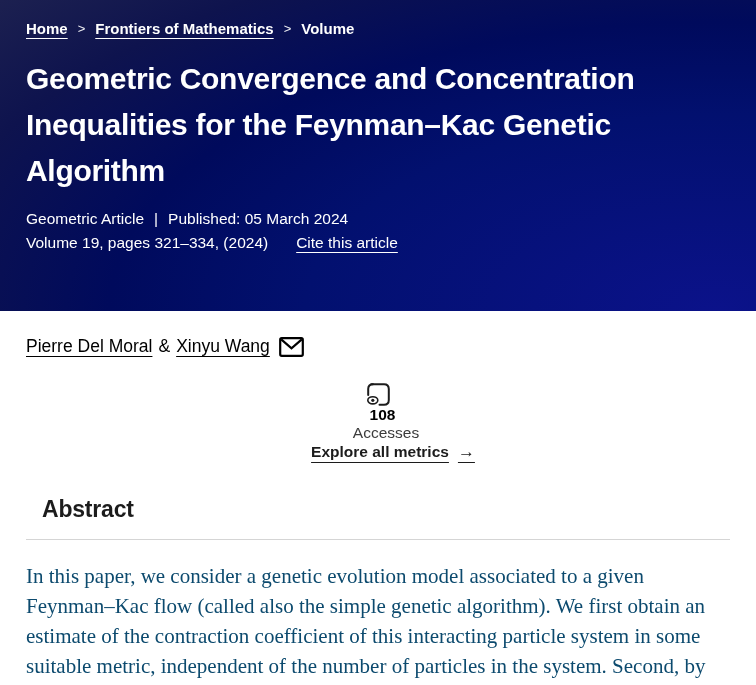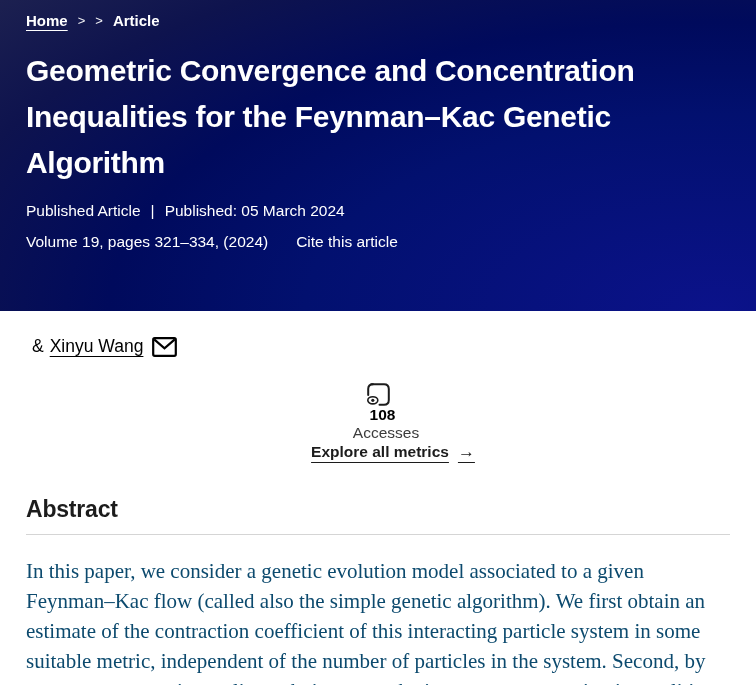--- a/index.html
+++ b/index.html
@@ -8,21 +8,21 @@
     width: 756px;
     height: 685px;
     background: #ffffff;
     font-family: "Liberation Sans", sans-serif;
     overflow: hidden;
   }
 
   
   .article-header {
     height: 311px;
-    padding: 0 26px;
+    padding: 8px 26px;
     color: #ffffff;
     background:
       radial-gradient(130% 150% at 95% 100%, #0b128a 0%, #02106f 42%, #000a5c 62%, #0e134e 82%, #1d2150 100%);
   }
   .breadcrumb {
     padding-top: 12px;
     display: flex;
     align-items: center;
     gap: 10px;
     font-size: 15px;
@@ -52,27 +52,28 @@
   }
 
   .pub-info {
     margin-top: 16px;
     font-size: 15.5px;
     display: flex;
     align-items: center;
     gap: 10px;
   }
   .volume-info {
-    margin-top: 13px;
+    margin-top: 6px;
     font-size: 15.5px;
     display: flex;
   }
   .cite-link {
     margin-left: 28px;
     color: #ffffff;
+    text-decoration: underline;
     text-decoration-thickness: 1px;
     text-underline-offset: 4px;
     cursor: pointer;
   }
 
   
   .main-content { padding: 0 26px; }
 
   .authors-row {
     margin-top: 25px;
@@ -125,21 +126,21 @@
   .explore-arrow {
     margin-left: 9px;
     font-weight: 400;
     font-size: 17px;
     text-decoration: none;
     display: inline-block;
   }
 
   .abstract-section { margin-top: 34px; }
   .abstract-heading {
-    margin: 0;
+    margin: 16px;
     font-size: 23px;
     font-weight: 700;
     color: #1c1c1c;
     letter-spacing: -0.2px;
   }
   .section-rule {
     border: none;
     border-top: 1px solid #d5d5d5;
     margin: 11px 0 0 0;
   }
@@ -154,41 +155,43 @@
 
   svg { display: block; }
 </style>
 </head>
 <body>
 
 <header class="article-header">
   <nav class="breadcrumb">
     <a class="crumb-link">Home</a>
     <span class="crumb-sep">&gt;</span>
+    <a class="crumb-link">Frontiers of Mathematics</a>
     <span class="crumb-sep">&gt;</span>
-    <span class="crumb-current">Article</span>
+    <span class="crumb-current">Volume</span>
   </nav>
 
   <h1 class="article-title">Geometric Convergence and Concentration Inequalities for the Feynman–Kac Genetic Algorithm</h1>
 
   <div class="pub-info">
-    <span>Published Article</span>
+    <span>Geometric Article</span>
     <span>|</span>
     <span>Published: 05 March 2024</span>
   </div>
 
   <div class="volume-info">
     <span>Volume 19, pages 321–334, (2024)</span>
     <a class="cite-link">Cite this article</a>
   </div>
 </header>
 
 <main class="main-content">
 
   <div class="authors-row">
+    <a class="author-link">Pierre Del Moral</a>
     <span class="author-joiner">&amp;</span>
     <a class="author-link">Xinyu Wang</a>
     <button class="email-btn">
       <span>
         <svg width="25" height="20" viewBox="0 0 25 20" fill="none">
           <rect x="1.2" y="1.2" width="22.6" height="17.6" rx="1.5" stroke="#000000" stroke-width="2.2"></rect>
           <path d="M2.2 2.4 L12.5 11.4 L22.8 2.4" stroke="#000000" stroke-width="2.2" fill="none"></path>
         </svg>
       </span>
     </button>

